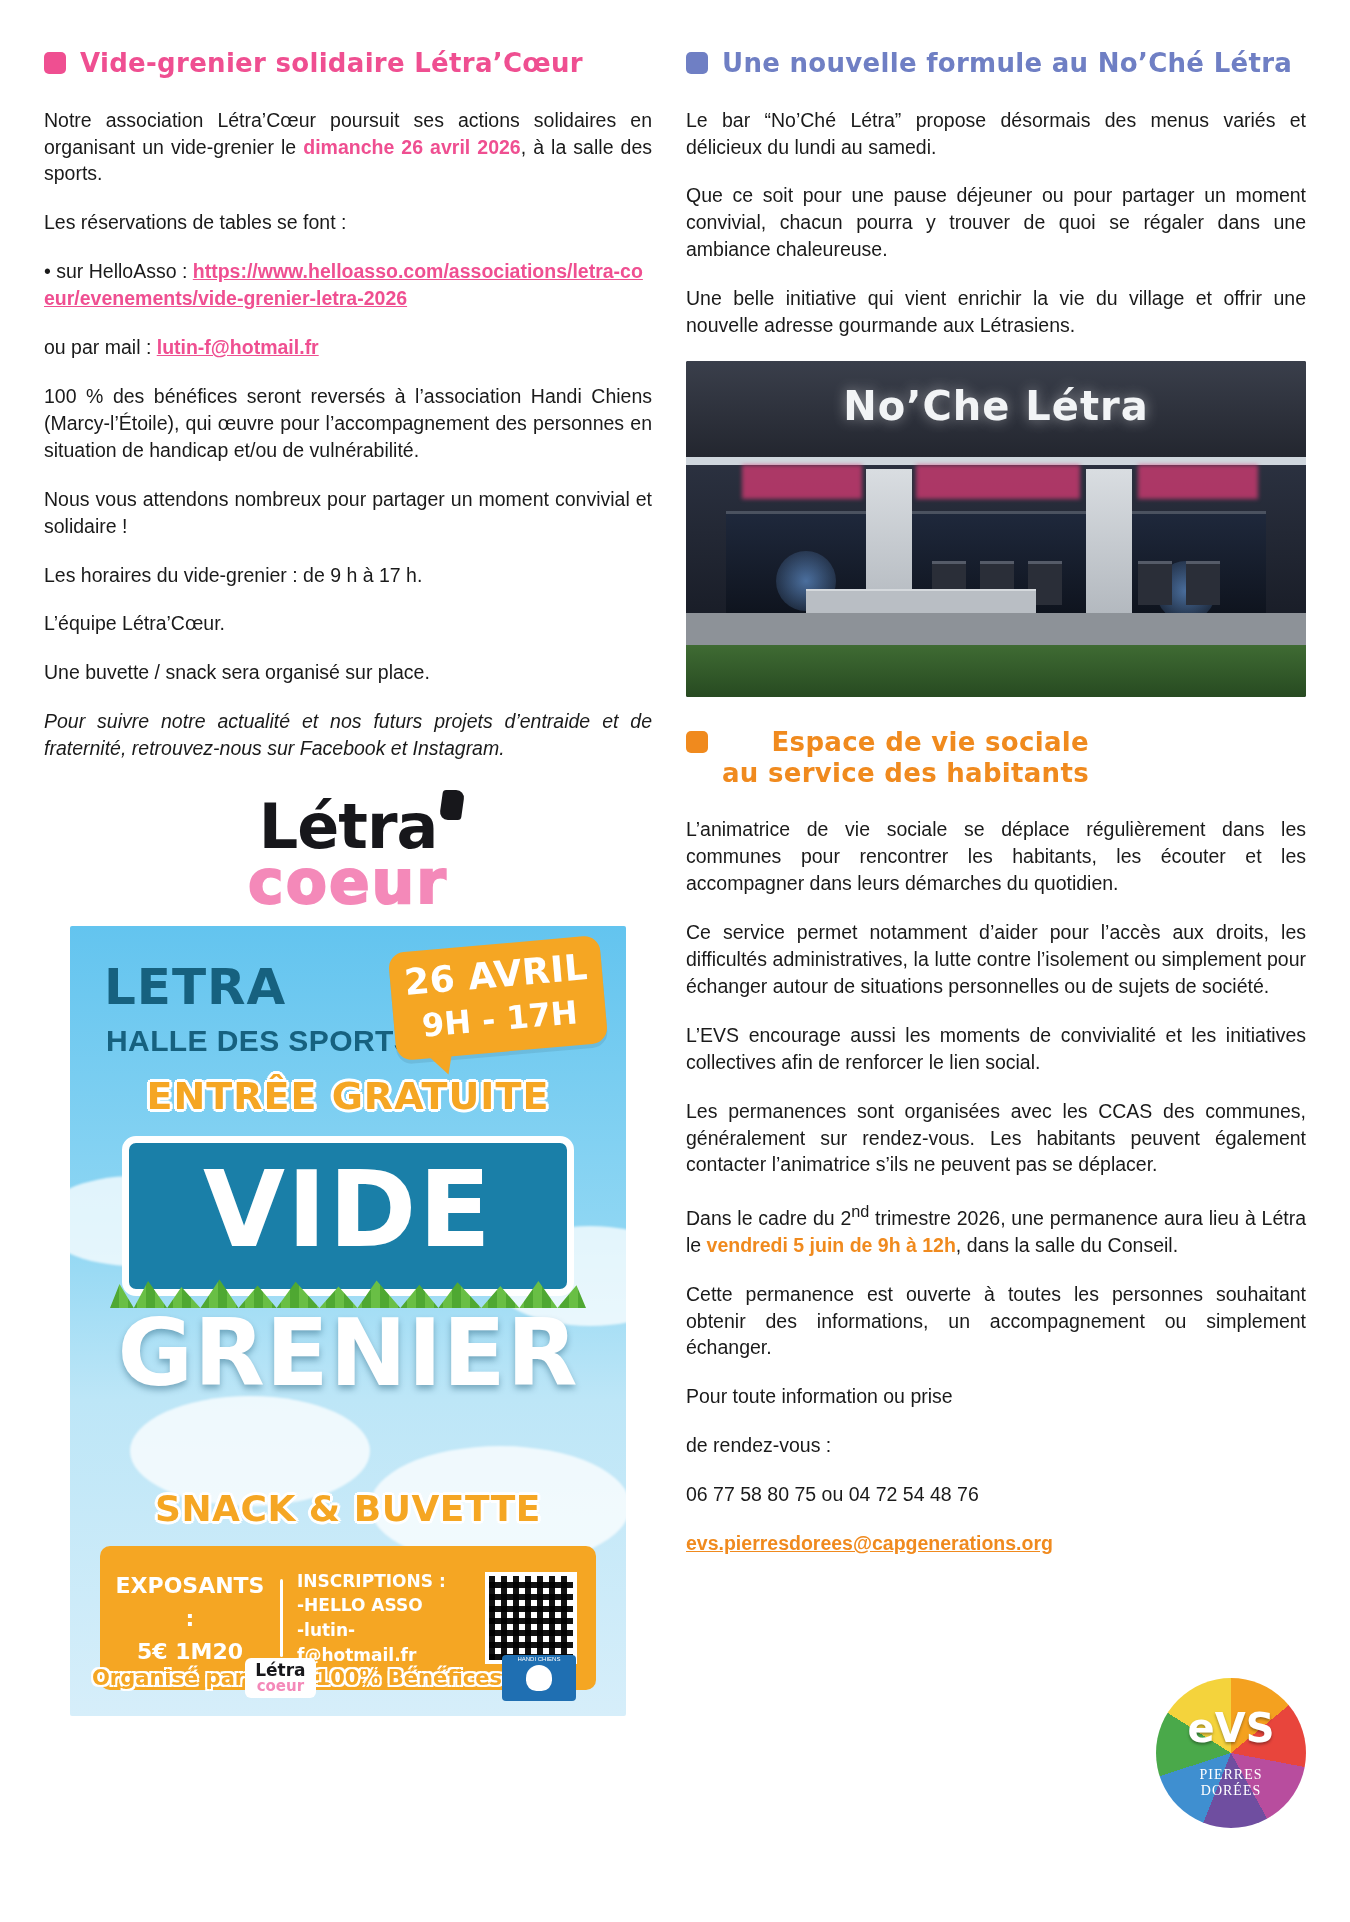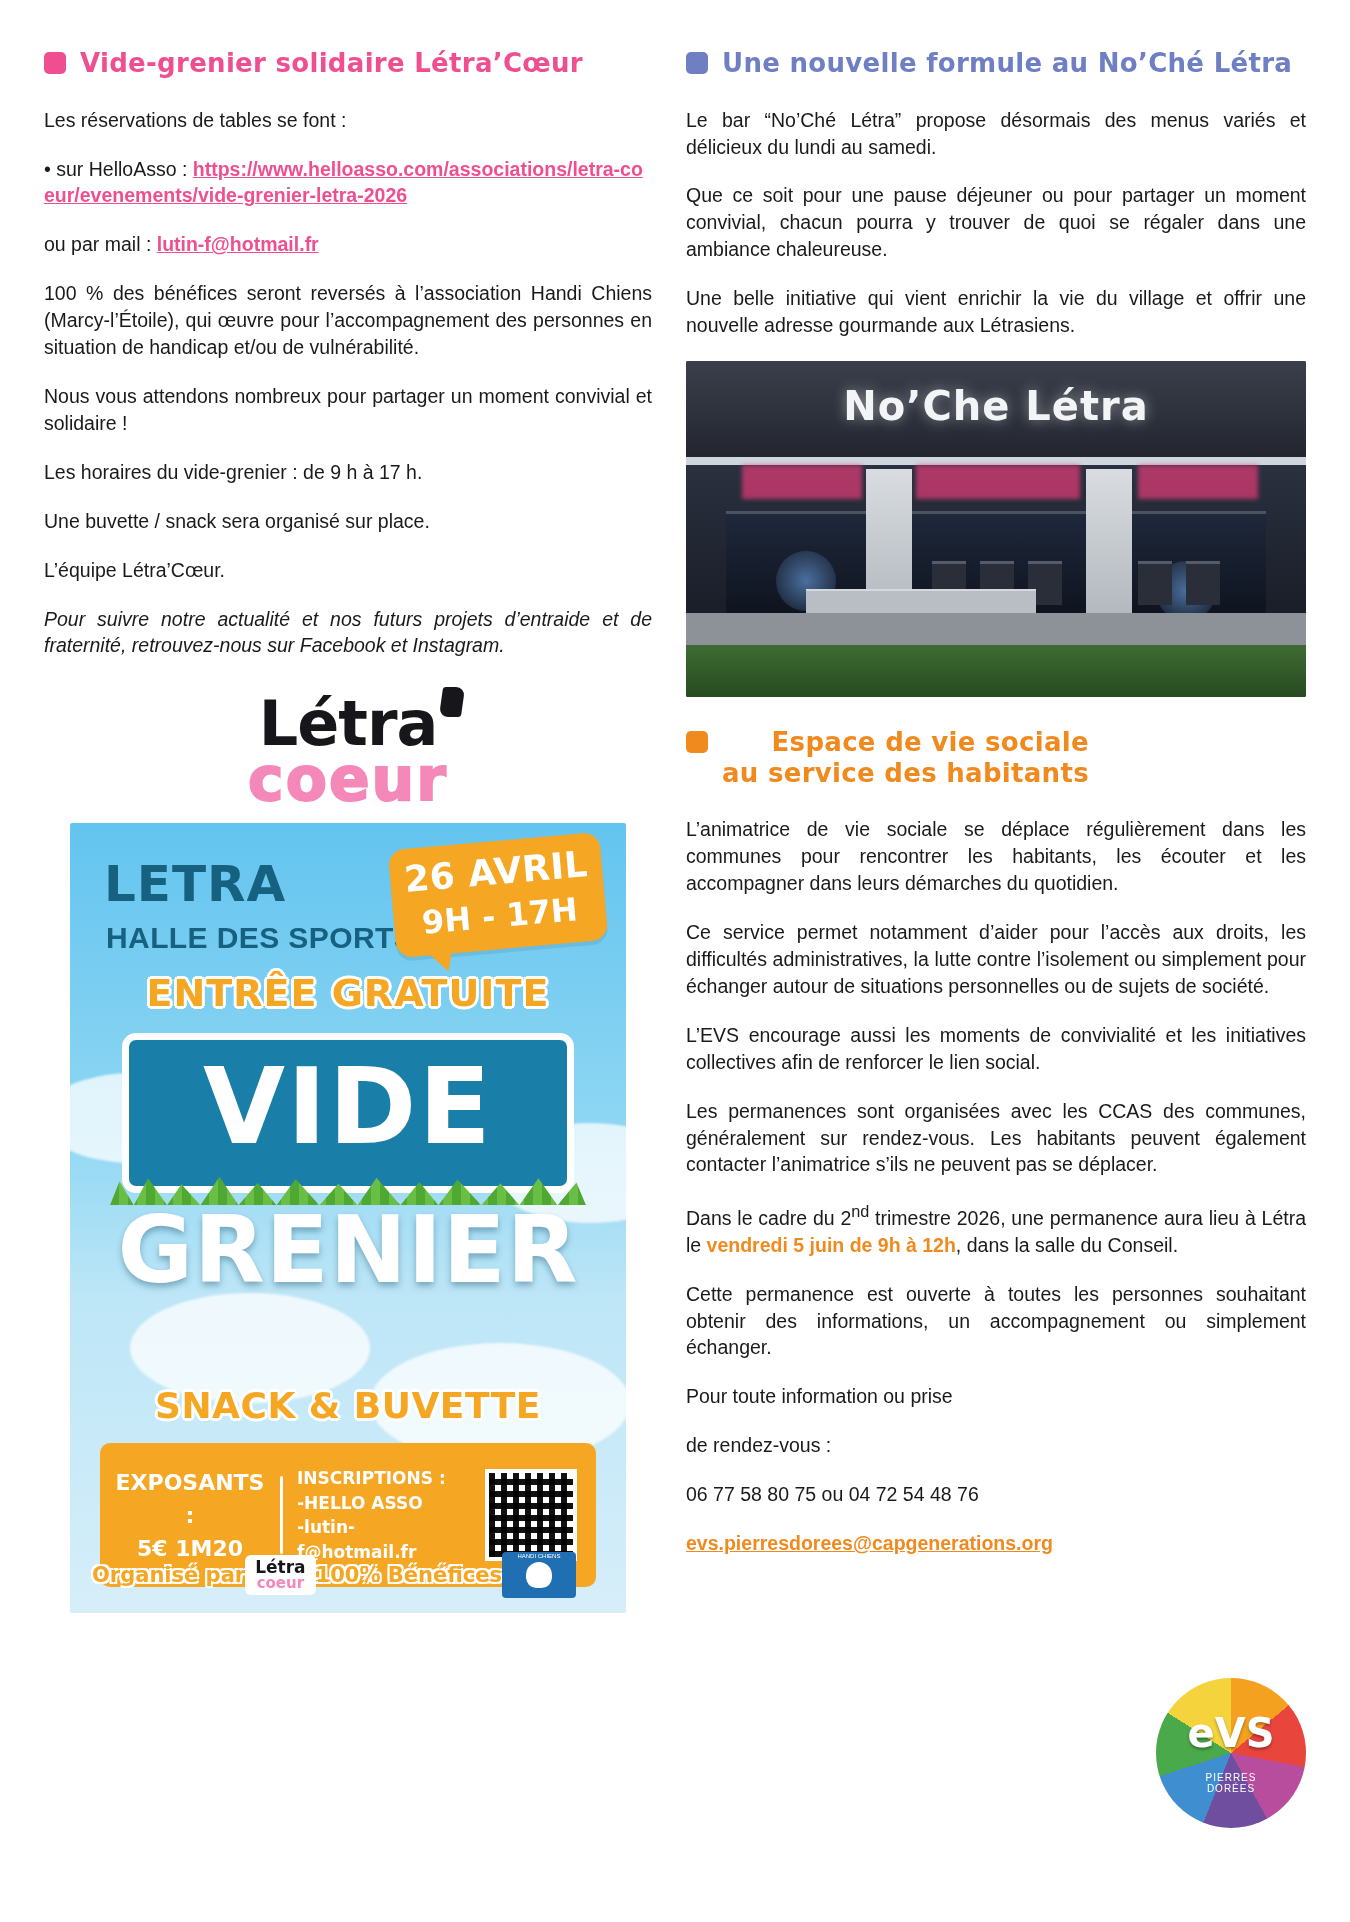--- a/index.html
+++ b/index.html
@@ -381,53 +381,54 @@
   }
   .evs-logo .evs-txt {
     font-family: "DejaVu Sans", sans-serif;
     font-weight: bold;
     font-size: 40px;
     color: #ffffff;
     line-height: 1;
     text-shadow: 0 2px 3px rgba(0,0,0,0.35);
   }
   .evs-logo .evs-sub {
-    font-family: Liberation Sans, sans-serif;
-    font-size: 10px;
+    font-family: Liberation Serif, serif;
+    font-size: 14px;
     color: #ffffff;
     letter-spacing: 1px;
     margin-top: 19px;
   }
 </style>
 </head>
 <body>
 
 <div class="page">
   <div class="cols">
 
     <div class="col">
 
       <div class="heading">
         <div class="sq sq-pink"></div>
         <h2 class="h-pink">Vide-grenier solidaire Létra’Cœur</h2>
       </div>
 
+      <p class="body"><span>Notre association Létra’Cœur poursuit ses actions solidaires en organisant un vide-grenier le </span><span class="pink-b">dimanche 26 avril 2026</span><span>, à la salle des sports.</span></p>
 
       <p class="body nojust tight">Les réservations de tables se font :</p>
       <p class="body nojust"><span>• sur HelloAsso : </span><a class="pink-link" href="#">https://www.helloasso.com/associations/letra-coeur/evenements/vide-grenier-letra-2026</a></p>
 
       <p class="body nojust"><span>ou par mail : </span><a class="pink-link" href="#">lutin-f@hotmail.fr</a></p>
 
       <p class="body">100 % des bénéfices seront reversés à l’association Handi Chiens (Marcy-l’Étoile), qui œuvre pour l’accompagnement des personnes en situation de handicap et/ou de vulnérabilité.</p>
       <p class="body">Nous vous attendons nombreux pour partager un moment convivial et solidaire !</p>
 
       <p class="body nojust tight">Les horaires du vide-grenier : de 9 h à 17 h.</p>
+      <p class="body nojust">L’équipe Létra’Cœur.</p>
+
       <p class="body nojust">Une buvette / snack sera organisé sur place.</p>
-
-      <p class="body nojust">L’équipe Létra’Cœur.</p>
       <p class="body ital">Pour suivre notre actualité et nos futurs projets d’entraide et de fraternité, retrouvez-nous sur Facebook et Instagram.</p>
 
       <div class="logo-wrap">
         <div class="logo-letra">
           <span>Létra</span>
           <span class="apos"></span>
         </div>
         <div class="logo-coeur">coeur</div>
       </div>
 

